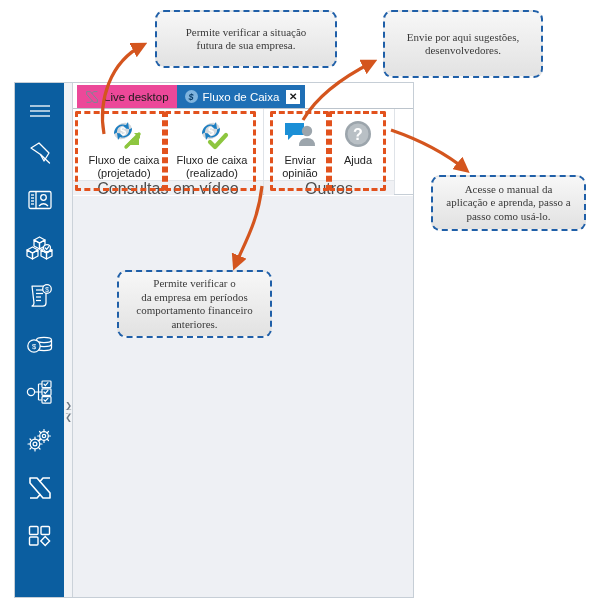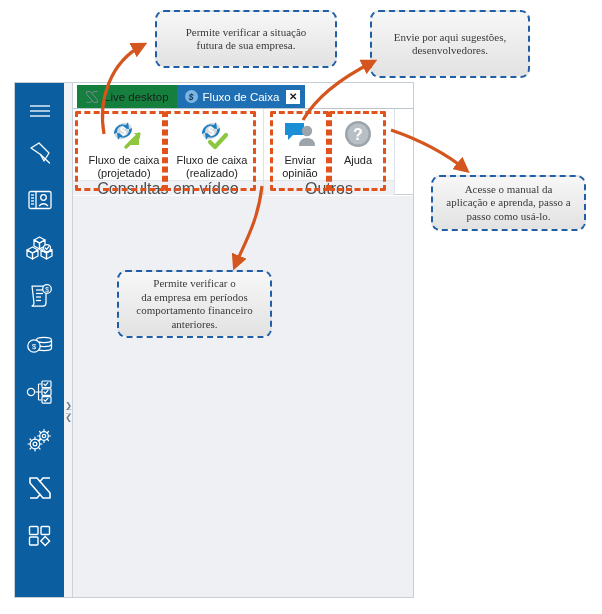--- a/index.html
+++ b/index.html
@@ -54,21 +54,21 @@
   
   #tabstrip {
     height: 26px; background: #ffffff;
     display: flex; align-items: flex-end; padding-left: 4px;
     border-bottom: 1px solid #bcc4cc;
   }
   .tab {
     height: 23px; display: flex; align-items: center; gap: 5px;
     padding: 0 8px; font-size: 11.5px; white-space: nowrap;
   }
-  .tab.inactive { color: #1c1c1c; background: #15803d; }
+  .tab.inactive { color: #1c1c1c; background: #ec4899; }
   .tab.active {
     background: #1f6fb5; color: #ffffff;
     padding-right: 5px;
   }
   .tab-icon-mono { width: 14px; height: 14px; flex:0 0 14px; }
   .tab-dot {
     width: 13px; height: 13px; border-radius: 50%;
     background: #7fb4de; color: #0b3f6b; font-size: 9px;
     display: flex; align-items: center; justify-content: center;
     font-style: italic; font-weight: bold; flex: 0 0 13px;
@@ -434,21 +434,21 @@
   <div class="hl" style="left:270px; top:111px; width:59px; height:80px;"></div>
   <div class="hl" style="left:329px; top:111px; width:57px; height:80px;"></div>
 
   <div class="callout" style="left:155px; top:10px; width:182px; height:58px;">
     <div>
       <span>Permite verificar a situação</span>
       <span>futura de sua empresa.</span>
     </div>
   </div>
 
-  <div class="callout" style="left:370px; top:10px; width:160px; height:68px;">
+  <div class="callout" style="left:383px; top:10px; width:160px; height:68px;">
     <div>
       <span>Envie por aqui sugestões,</span>
       <span>desenvolvedores.</span>
     </div>
   </div>
 
   <div class="callout" style="left:431px; top:175px; width:155px; height:56px;">
     <div>
       <span>Acesse o manual da</span>
       <span>aplicação e aprenda, passo a</span>

